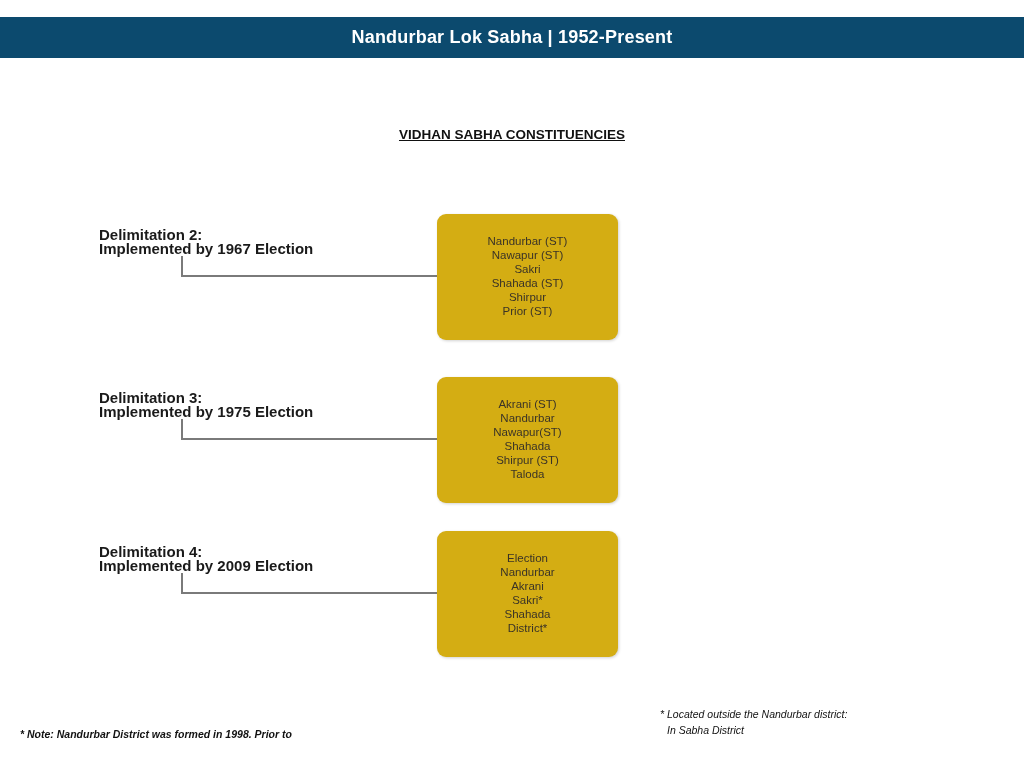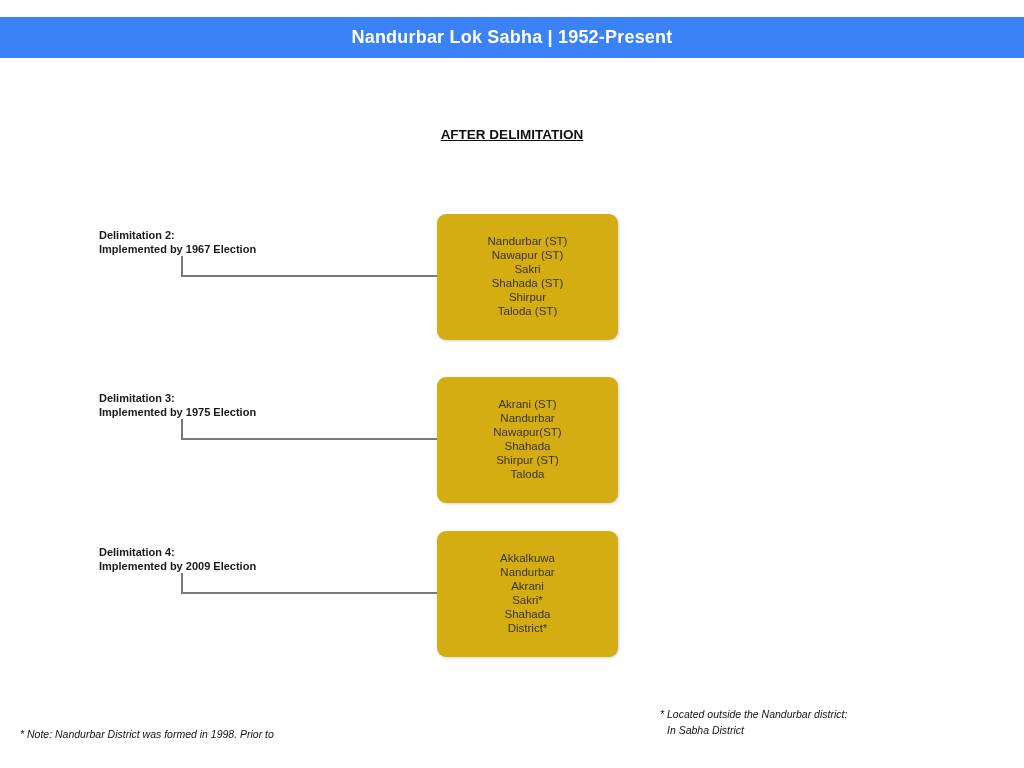--- a/index.html
+++ b/index.html
@@ -15,21 +15,21 @@
     position: relative;
   }
 
   
   .title-banner {
     position: absolute;
     left: 0;
     top: 17px;
     width: 1024px;
     height: 41px;
-    background: #3b82f6;
+    background: #0c4a6e;
     display: flex;
     align-items: center;
     justify-content: center;
   }
   .title-banner-text {
     color: #ffffff;
     font-size: 18px;
     font-weight: bold;
     letter-spacing: 0.2px;
     white-space: nowrap;
@@ -61,21 +61,21 @@
   }
   .row-1 { top: 214px; }
   .row-2 { top: 377px; }
   .row-3 { top: 531px; }
 
   
   .row-label {
     position: absolute;
     left: 99px;
     top: 14px;
-    font-size: 11px;
+    font-size: 15px;
     font-weight: bold;
     color: #1a1a1a;
     line-height: 14px;
     white-space: nowrap;
   }
 
   
   .connector-v {
     position: absolute;
     left: 181px;
@@ -123,56 +123,57 @@
     font-size: 10.5px;
     font-style: italic;
     color: #111111;
     line-height: 16px;
   }
   .footnote-left {
     left: 20px;
     top: 726px;
     width: 420px;
     text-align: left;
+    font-weight: bold;
   }
   .footnote-right {
     right: 24px;
     top: 706px;
     width: 340px;
     text-align: left;
   }
   .footnote-right .fn-line2 { padding-left: 7px; display: block; }
   .footnote div { white-space: nowrap; }
 </style>
 </head>
 <body>
 
 <div class="title-banner">
   <span class="title-banner-text">Nandurbar Lok Sabha | 1952-Present</span>
 </div>
 
 <div class="section-heading">
-  <div><span class="hl">AFTER DELIMITATION</span></div>
+  <div><span class="hl">VIDHAN SABHA CONSTITUENCIES</span></div>
 </div>
 
 <div class="row row-1">
   <div class="row-label">
     <div>Delimitation 2:</div>
     <div>Implemented by 1967 Election</div>
   </div>
   <div class="connector-v"></div>
   <div class="connector-h"></div>
   <div class="const-box">
     <ul class="const-list">
       <li>Nandurbar (ST)</li>
       <li>Nawapur (ST)</li>
       <li>Sakri</li>
       <li>Shahada (ST)</li>
       <li>Shirpur</li>
-      <li>Taloda (ST)</li>
+      <li>Prior (ST)</li>
     </ul>
   </div>
 </div>
 
 <div class="row row-2">
   <div class="row-label">
     <div>Delimitation 3:</div>
     <div>Implemented by 1975 Election</div>
   </div>
   <div class="connector-v"></div>
@@ -191,21 +192,21 @@
 
 <div class="row row-3">
   <div class="row-label">
     <div>Delimitation 4:</div>
     <div>Implemented by 2009 Election</div>
   </div>
   <div class="connector-v"></div>
   <div class="connector-h"></div>
   <div class="const-box">
     <ul class="const-list">
-      <li>Akkalkuwa</li>
+      <li>Election</li>
       <li>Nandurbar</li>
       <li>Akrani</li>
       <li>Sakri*</li>
       <li>Shahada</li>
       <li>District*</li>
     </ul>
   </div>
 </div>
 
 <div class="footnote footnote-left">

